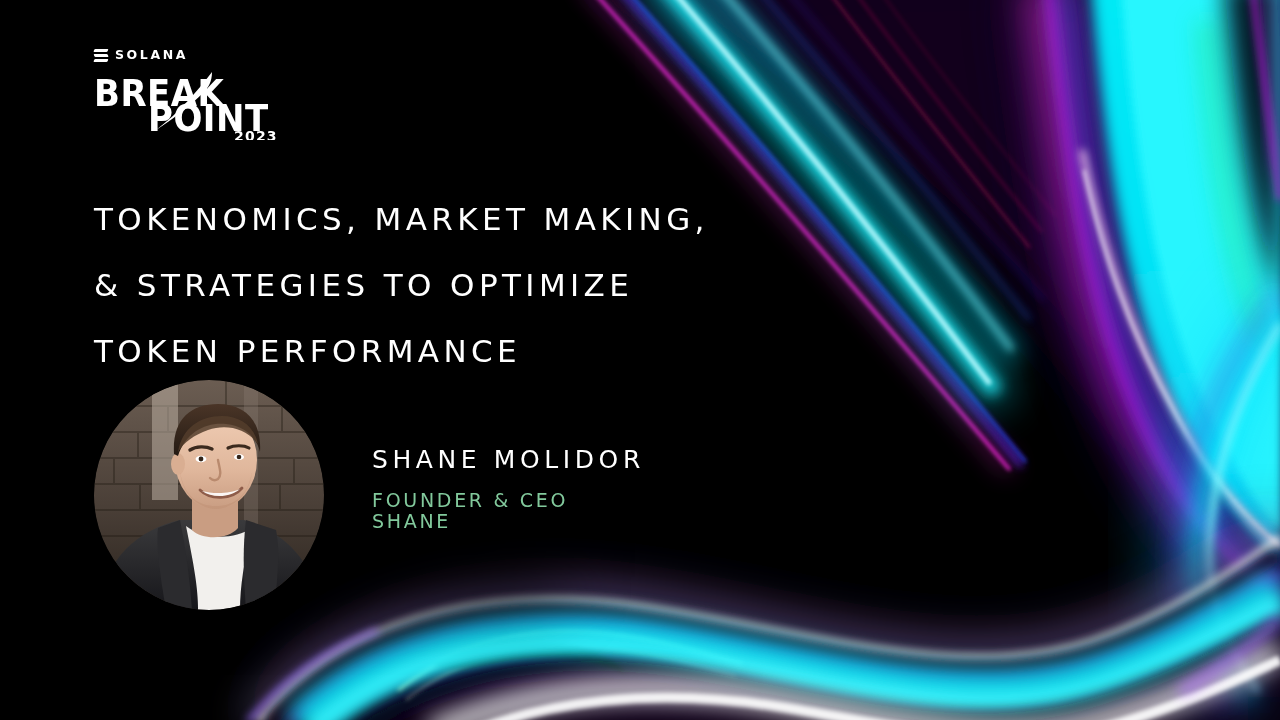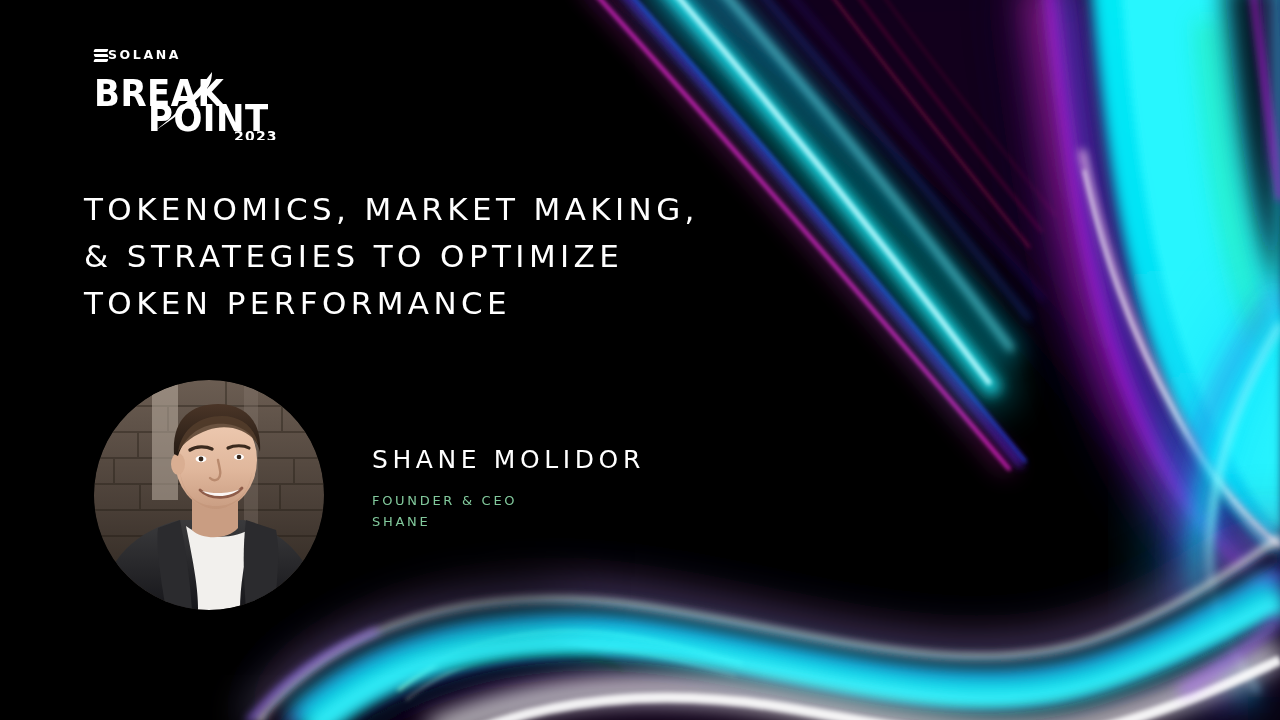--- a/index.html
+++ b/index.html
@@ -27,20 +27,21 @@
   
   #logo-block {
     position:absolute;
     left:94px; top:48px;
     width:200px; height:92px;
     z-index:20;
   }
   .solana-row {
     display:flex;
     align-items:center;
+    gap:7px;
     height:14px;
   }
   .solana-mark {
     width:14px; height:13px;
     position:relative;
   }
   .solana-mark i {
     position:absolute;
     left:0; width:14px; height:2.6px;
     background:#fff;
@@ -59,29 +60,29 @@
   }
   #bp-wordmark {
     position:absolute;
     left:0; top:20px;
     width:200px; height:72px;
   }
 
   
   #talk-title {
     position:absolute;
-    left:84px; top:186px;
+    left:94px; top:186px;
     width:790px;
     z-index:20;
     color:#fff;
     font-family:"DejaVu Sans", sans-serif;
     font-size:31px;
     font-weight:400;
     letter-spacing:4.4px;
-    line-height:47px;
+    line-height:66px;
     text-transform:uppercase;
     white-space:pre-line;
   }
 
   
   #speaker-block {
     position:absolute;
     left:94px; top:380px;
     width:620px; height:232px;
     z-index:20;
@@ -106,21 +107,21 @@
     color:#fff;
     font-family:"DejaVu Sans", sans-serif;
     font-size:25px;
     font-weight:400;
     letter-spacing:4.6px;
     line-height:1.1;
     white-space:nowrap;
   }
   .speaker-meta {
     font-family:"DejaVu Sans", sans-serif;
-    font-size:13px;
+    font-size:19px;
     font-weight:400;
     letter-spacing:2.7px;
     line-height:21px;
     white-space:nowrap;
   }
   #speaker-role { margin-top:16px; }
 </style>
 </head>
 <body>
 

